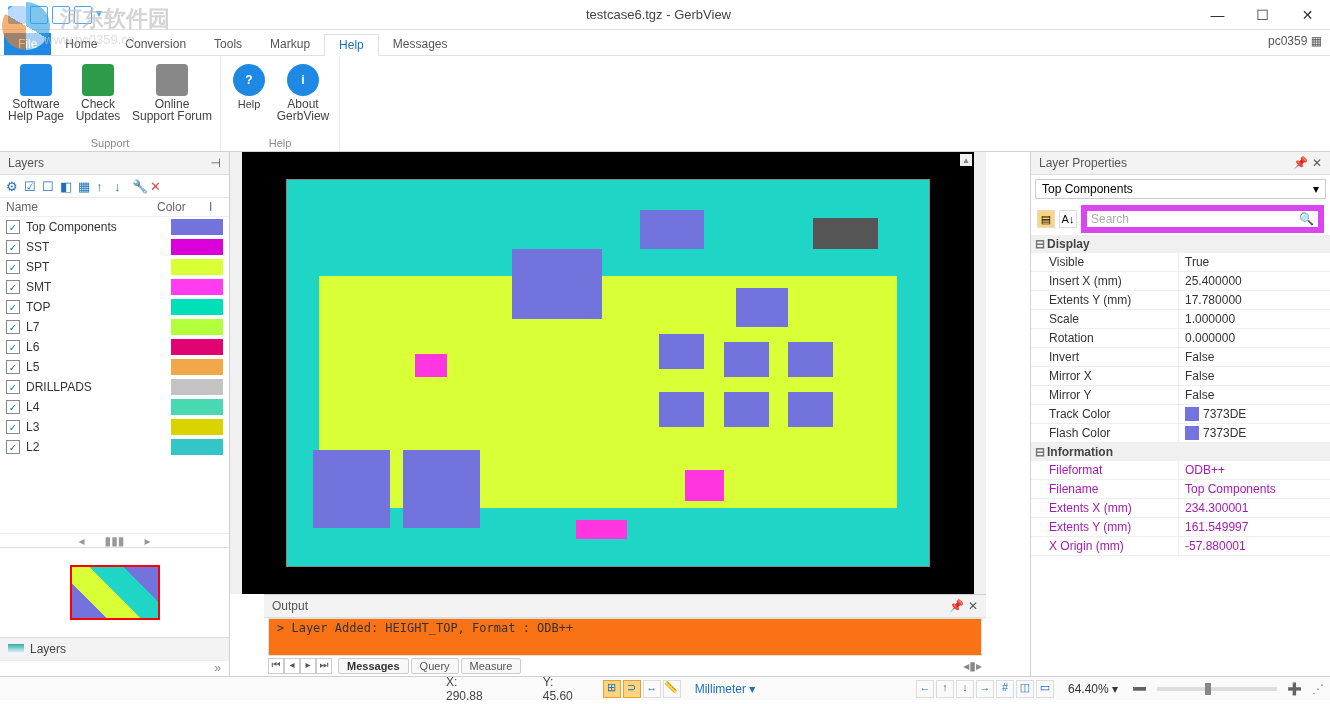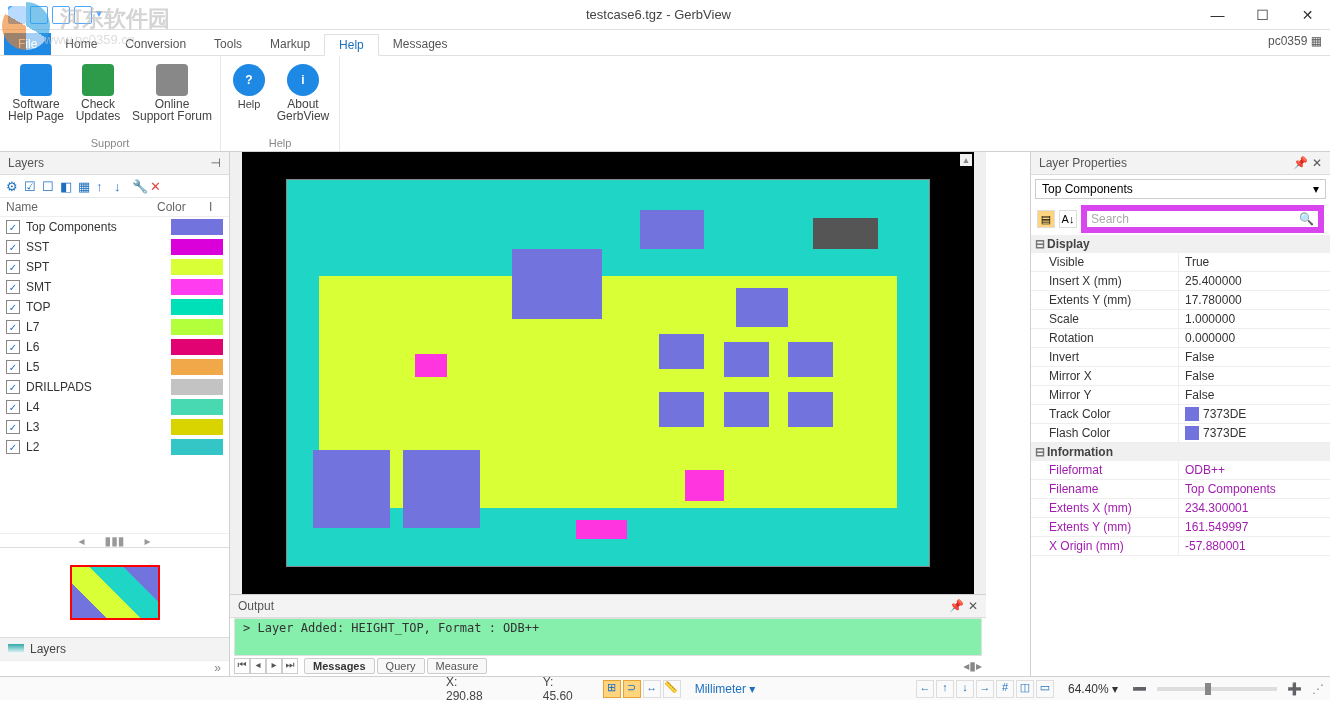--- a/index.html
+++ b/index.html
@@ -53,22 +53,22 @@
 .layers-footer .licon { width: 16px; height: 10px; background: linear-gradient(#3aa, #fff); }
 .left-collapse { height: 16px; text-align: right; padding-right: 8px; color: #888; border-top: 1px solid #eee; }
 
 
 .canvas-wrap { flex: 1; display: flex; flex-direction: column; }
 .canvas { flex: 1; background: #000; position: relative; display: flex; align-items: center; justify-content: center; border-left: 12px solid #f0f0f0; border-right: 12px solid #f0f0f0; }
 .pcb { width: 88%; height: 88%; background: #1fd6c6; border: 1px solid #888; position: relative; overflow: hidden; }
 .pcb .trace { position: absolute; background: #d9ff36; }
 .pcb .chip { position: absolute; background: #7373de; }
 .pcb .pink { position: absolute; background: #ff36e0; }
-.output-panel { height: 82px; border-top: 1px solid #d0d0d0; background: #fff; display: flex; flex-direction: column; }
-.output-content { flex: 1; background: #86efac; padding: 2px 8px; font-family: monospace; color: #333; font-size: 12px; border: 1px solid #e0e0e0; margin: 0 4px; }
+.output-panel { height: 82px; border-top: 1px solid #d0d0d0; background: #fff; display: flex; flex-direction: column; margin-left: 34px; }
+.output-content { flex: 1; background: #f97316; padding: 2px 8px; font-family: monospace; color: #333; font-size: 12px; border: 1px solid #e0e0e0; margin: 0 4px; }
 .output-tabs { display: flex; align-items: center; gap: 2px; padding: 2px 4px; }
 .out-tab { padding: 1px 8px; border: 1px solid #ccc; border-radius: 2px; background: #f8f8f8; font-size: 11px; color: #555; }
 .out-tab.active { font-weight: bold; color: #333; }
 .nav-btns { display: flex; gap: 0; margin-right: 4px; }
 .nav-btns div { width: 16px; height: 16px; border: 1px solid #ccc; font-size: 10px; text-align: center; color: #555; }
 
 
 .right-panel { width: 300px; border-left: 1px solid #d0d0d0; background: #fff; display: flex; flex-direction: column; margin-left: 44px; }
 .prop-dropdown { margin: 4px; border: 1px solid #ccc; padding: 2px 6px; display: flex; justify-content: space-between; }
 .prop-toolbar { display: flex; gap: 4px; padding: 2px 6px; align-items: center; }

